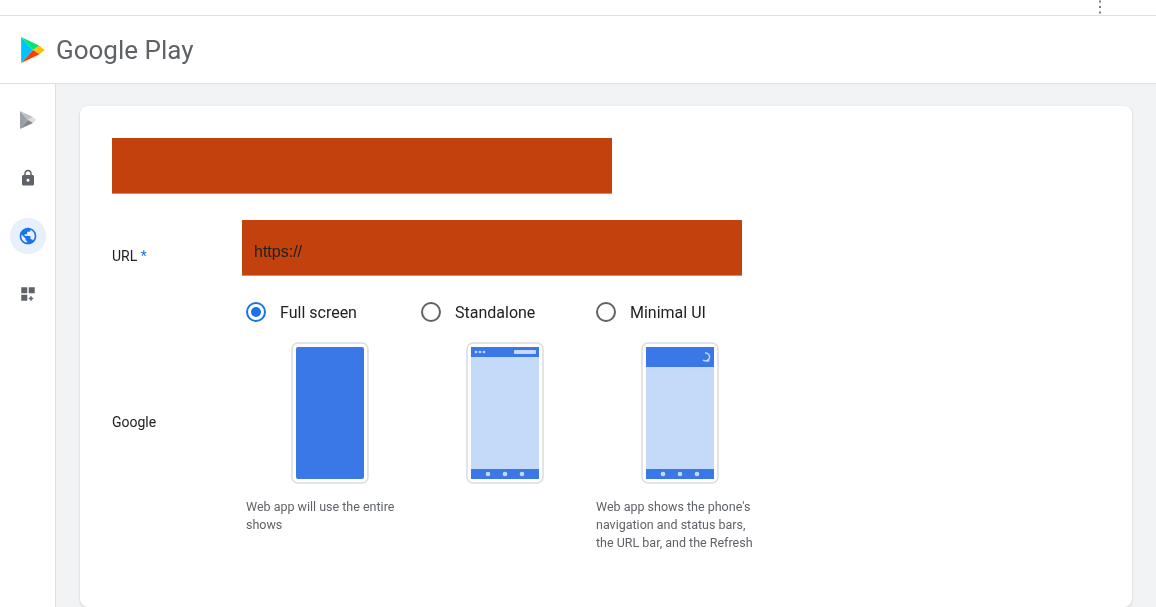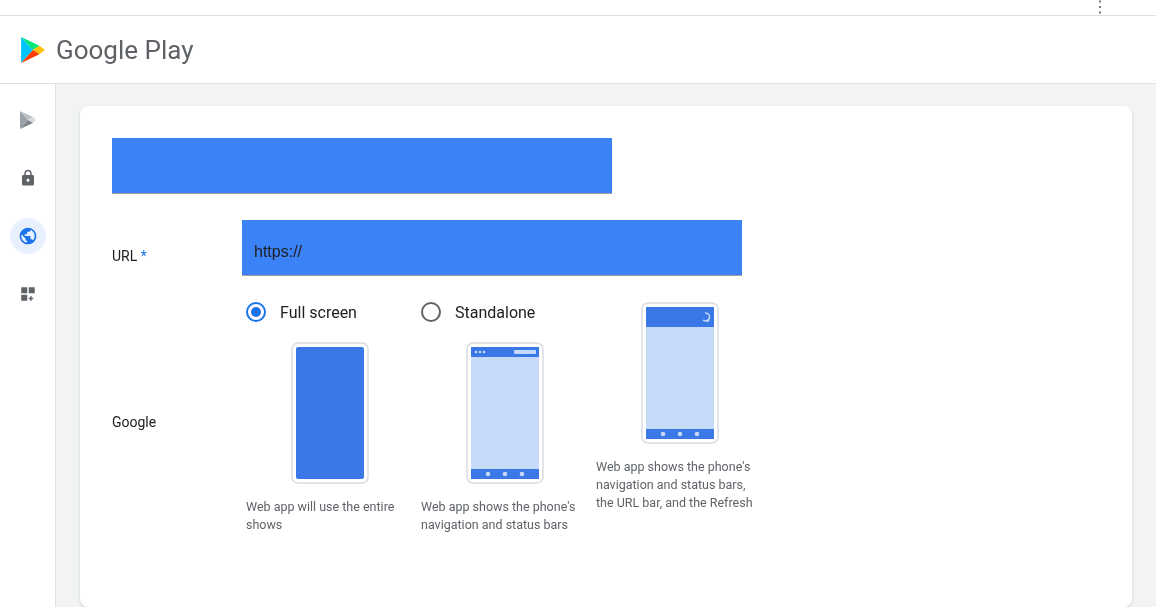--- a/index.html
+++ b/index.html
@@ -119,21 +119,21 @@
     }
     .form-label .req {
       color: #1a73e8;
     }
     .form-field {
       flex: 0 0 500px;
     }
     .text-input {
       width: 100%;
       height: 56px;
-      background: #3b82f6;
+      background: #c2410c;
       border: none;
       border-bottom: 1px solid #9e9e9e;
       padding: 16px 12px 8px 12px;
       font-size: 16px;
       color: #202124;
       outline: none;
     }
     .display-row {
       display: flex;
       align-items: flex-start;
@@ -294,24 +294,27 @@
                 <circle cx="14" cy="10" r="1.3" fill="#c5d9f8"></circle>
                 <circle cx="18" cy="10" r="1.3" fill="#c5d9f8"></circle>
                 <rect x="48" y="8" width="22" height="4" rx="1" fill="#c5d9f8"></rect>
                 <rect x="5" y="15" width="68" height="112" fill="#c5d9f8"></rect>
                 <rect x="5" y="127" width="68" height="10" fill="#3b78e7"></rect>
                 <circle cx="22" cy="132" r="2.3" fill="#c5d9f8"></circle>
                 <circle cx="39" cy="132" r="2.3" fill="#c5d9f8"></circle>
                 <circle cx="56" cy="132" r="2.3" fill="#c5d9f8"></circle>
               </svg>
             </div>
-            <div class="display-desc">Web app shows the phone's navigation and status bars</div>
           </div>
 
           <div class="display-option">
+            <div class="radio-row">
+              <div class="radio-outer"></div>
+              <div class="radio-label">Minimal UI</div>
+            </div>
             <div class="phone-mock">
               <svg width="78" height="142" viewBox="0 0 78 142">
                 <rect x="1" y="1" width="76" height="140" rx="6" fill="#fff" stroke="#dadce0" stroke-width="1.5"></rect>
                 <rect x="5" y="5" width="68" height="20" fill="#3b78e7"></rect>
                 <path d="M64 11 a4 4 0 1 1 -2 7" stroke="#c5d9f8" stroke-width="1.4" fill="none"></path>
                 <path d="M66 17 l3 2 l-3 1 z" fill="#c5d9f8"></path>
                 <rect x="5" y="25" width="68" height="102" fill="#c5d9f8"></rect>
                 <rect x="5" y="127" width="68" height="10" fill="#3b78e7"></rect>
                 <circle cx="22" cy="132" r="2.3" fill="#c5d9f8"></circle>
                 <circle cx="39" cy="132" r="2.3" fill="#c5d9f8"></circle>

